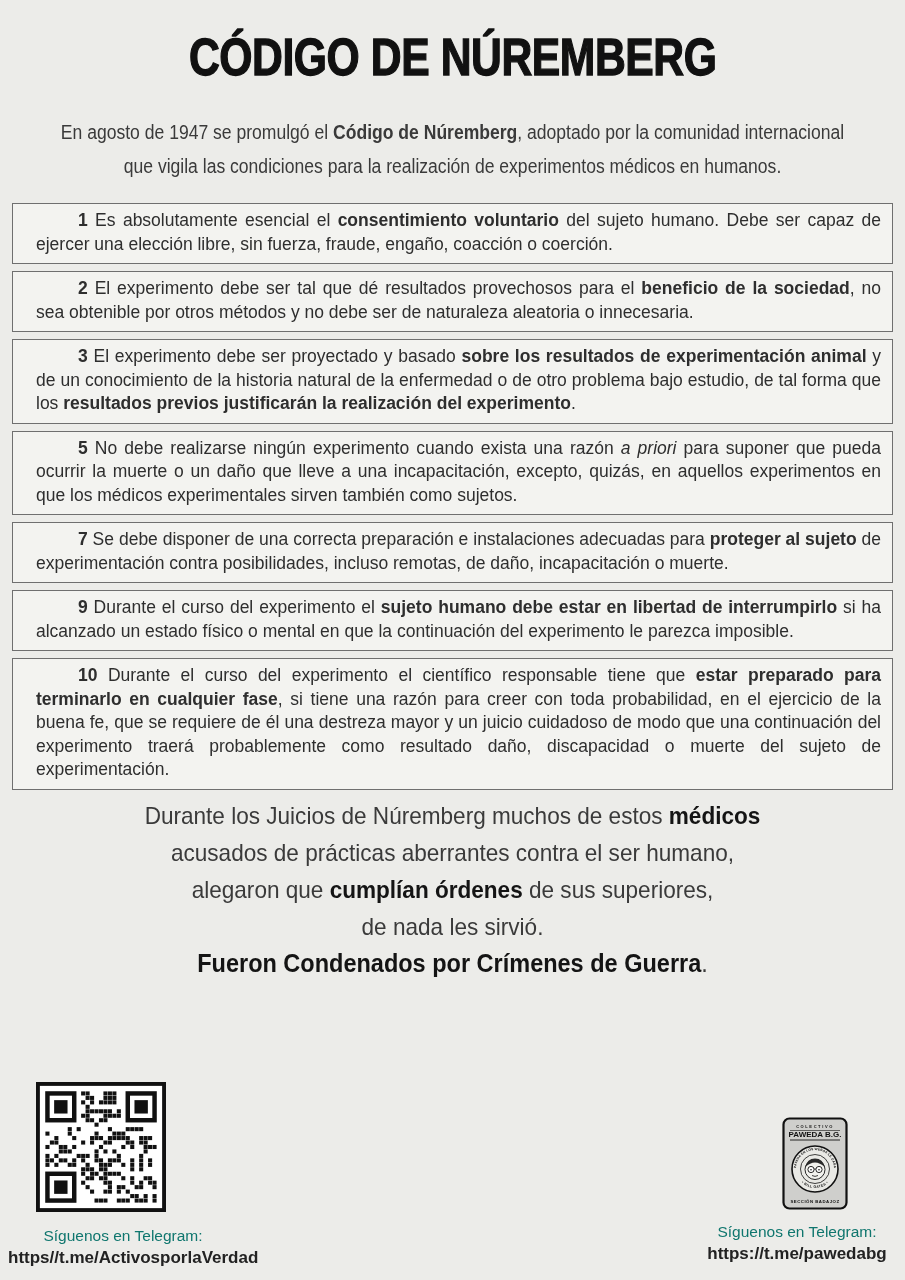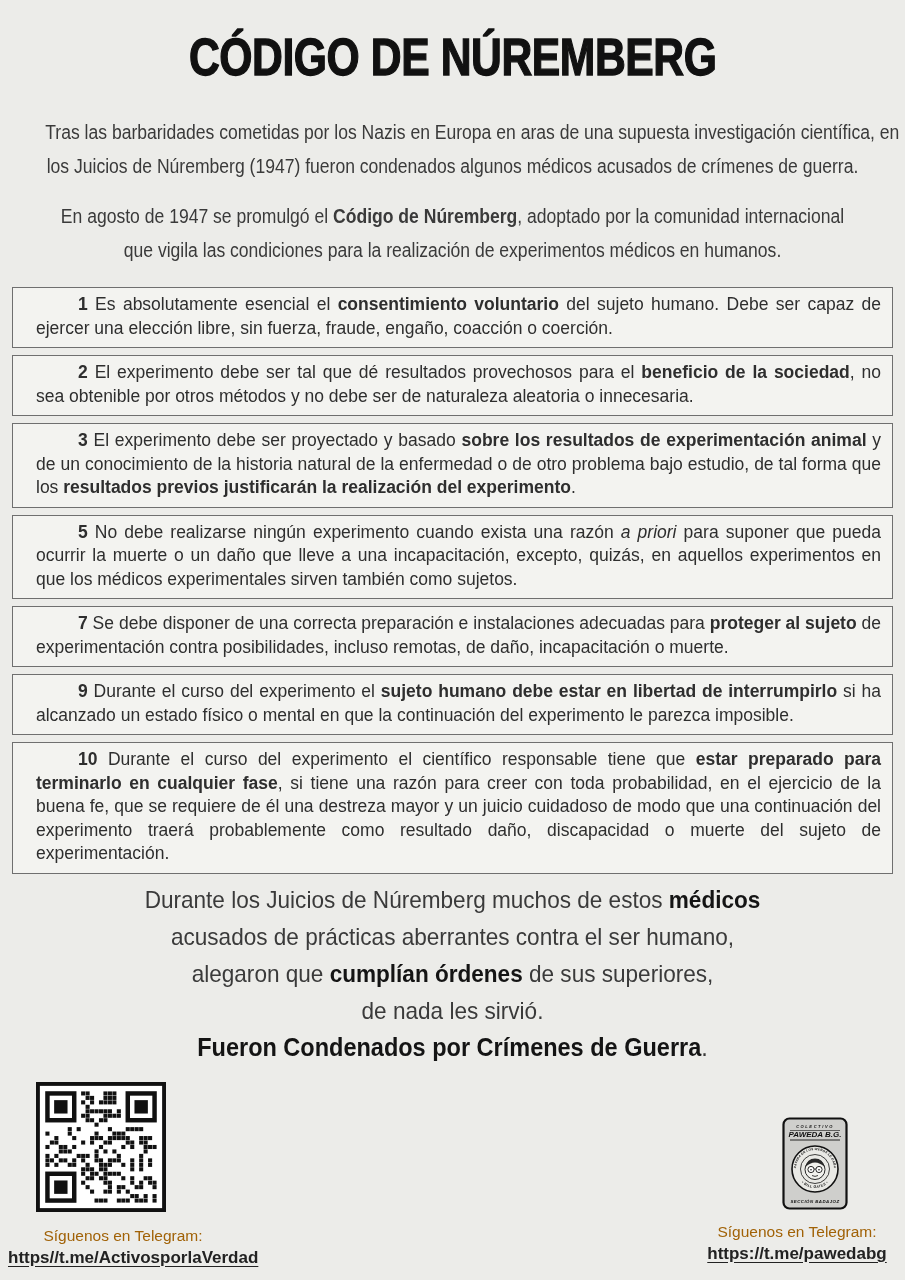--- a/index.html
+++ b/index.html
@@ -50,45 +50,41 @@
     transform:scaleX(.94); transform-origin:center;
   }
   .closing .line.final{font-size:25px;}
   .closing b{color:#141414;}
 
   
   .qr-wrap{position:absolute; left:36px; top:1082px; width:130px; height:130px;}
   .qr-wrap svg{display:block; width:130px; height:130px;}
 
   .tg-col{position:absolute; text-align:center;}
-  .tg-col .tg-label{font-size:15.5px; line-height:20px; color:#a16207;}
+  .tg-col .tg-label{font-size:15.5px; line-height:20px; color:#0f766e;}
   .tg-col .tg-link{
     display:inline-block; margin-top:2px; font-size:17px; font-weight:bold;
-    color:#222; text-decoration:underline; text-underline-offset:3px;
+    color:#222; text-underline-offset:3px;
   }
   .tg-left{left:8px;  top:1226px; width:230px;}
   .tg-right{left:692px; top:1222px; width:210px;}
 
   
-  .stamp{position:absolute; left:782px; top:1117px; width:66px; height:96px;font-style:italic;}
+  .stamp{position:absolute; left:782px; top:1117px; width:66px; height:96px;}
   .stamp svg{display:block; width:66px; height:93px;}
 </style>
 </head>
 <body>
 
 <div class="page">
 
   <h1 class="title">
     <span class="squeeze">CÓDIGO DE NÚREMBERG</span>
   </h1>
 
-  <p class="intro">
-    <span class="line">Tras las barbaridades cometidas por los Nazis en Europa en aras de una supuesta investigación científica, en</span>
-    <span class="line">los Juicios de Núremberg (1947) fueron condenados algunos médicos acusados de crímenes de guerra.</span>
-  </p>
   <p class="intro">
     <span class="line">En agosto de 1947 se promulgó el <b>Código de  Núremberg</b>, adoptado por la comunidad internacional</span>
     <span class="line">que vigila las condiciones para la realización de experimentos médicos en humanos.</span>
   </p>
 
   <main class="code-list" id="code-list">
       <article class="code-box">
         <p class="code-text"><b class="num">1</b> Es absolutamente esencial el <b>consentimiento voluntario</b> del sujeto humano. Debe ser capaz de ejercer una elección libre, sin fuerza, fraude, engaño, coacción o coerción.</p>
       </article>
       <article class="code-box">

